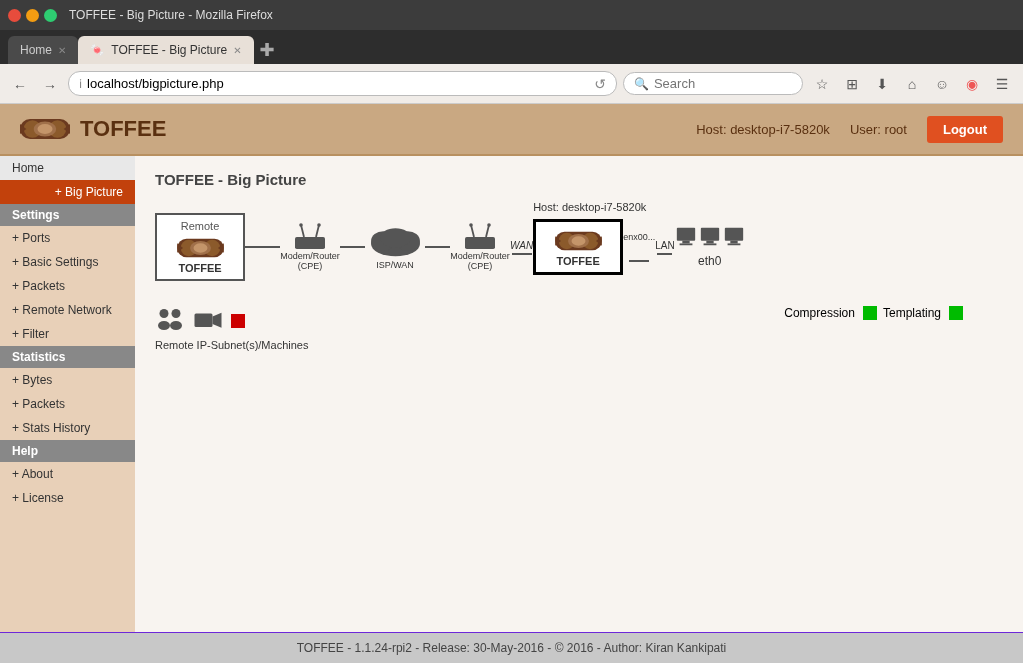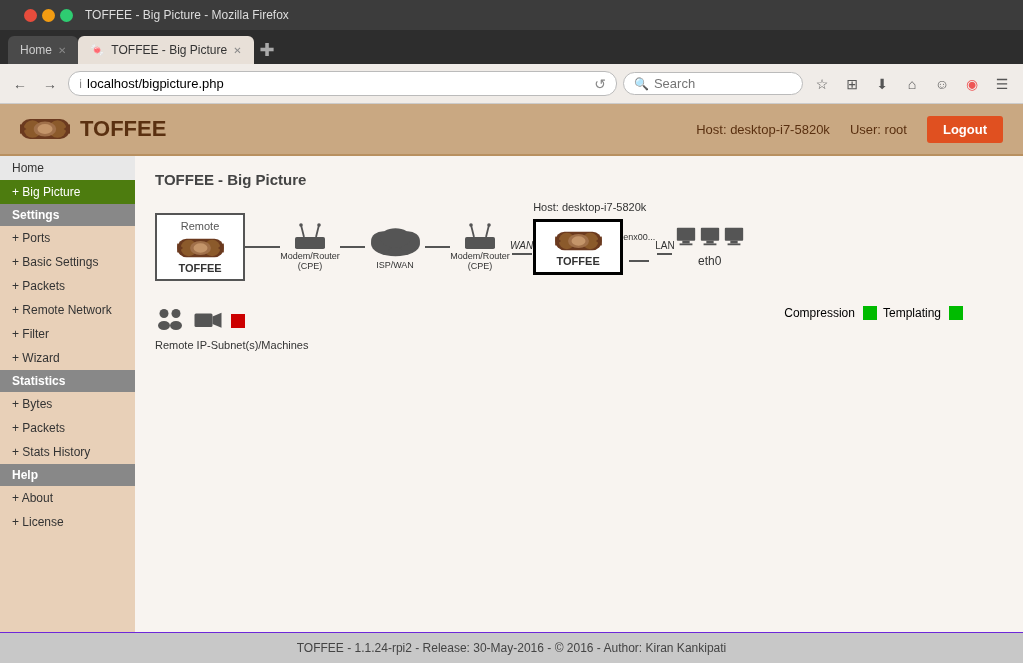--- a/index.html
+++ b/index.html
@@ -2,21 +2,21 @@
 <html><head>
   <meta charset="utf-8">
   <style>
     * { margin: 0; padding: 0; box-sizing: border-box; }
     body { font-family: Arial, sans-serif; font-size: 13px; background: #ccc; }
 
     
     .browser-titlebar {
       background: #3c3c3c;
       color: #fff;
-      padding: 4px 24px;
+      padding: 4px 8px;
       font-size: 12px;
       display: flex;
       align-items: center;
       gap: 8px;
       height: 30px;
     }
     .window-controls {
       display: flex;
       gap: 5px;
     }
@@ -329,28 +329,27 @@
       <span>Host: desktop-i7-5820k</span>
       <span>User: root</span>
       <button class="logout-btn">Logout</button>
     </div>
   </div>
 
   <div class="main-layout">
 
     <div class="sidebar">
       <div class="sidebar-item active-home">Home</div>
-      <div class="sidebar-item active-bigpicture" style="background:#4d7c0f;color:white;">+ Big Picture</div>
+      <div class="sidebar-item active-bigpicture" style="background:#c2410c;color:white;text-align:right;">+ Big Picture</div>
       <div class="sidebar-section">Settings</div>
       <div class="sidebar-item">+ Ports</div>
       <div class="sidebar-item">+ Basic Settings</div>
       <div class="sidebar-item">+ Packets</div>
       <div class="sidebar-item">+ Remote Network</div>
       <div class="sidebar-item">+ Filter</div>
-      <div class="sidebar-item">+ Wizard</div>
       <div class="sidebar-section">Statistics</div>
       <div class="sidebar-item">+ Bytes</div>
       <div class="sidebar-item">+ Packets</div>
       <div class="sidebar-item">+ Stats History</div>
       <div class="sidebar-section">Help</div>
       <div class="sidebar-item">+ About</div>
       <div class="sidebar-item">+ License</div>
     </div>
 
     <div class="content">

